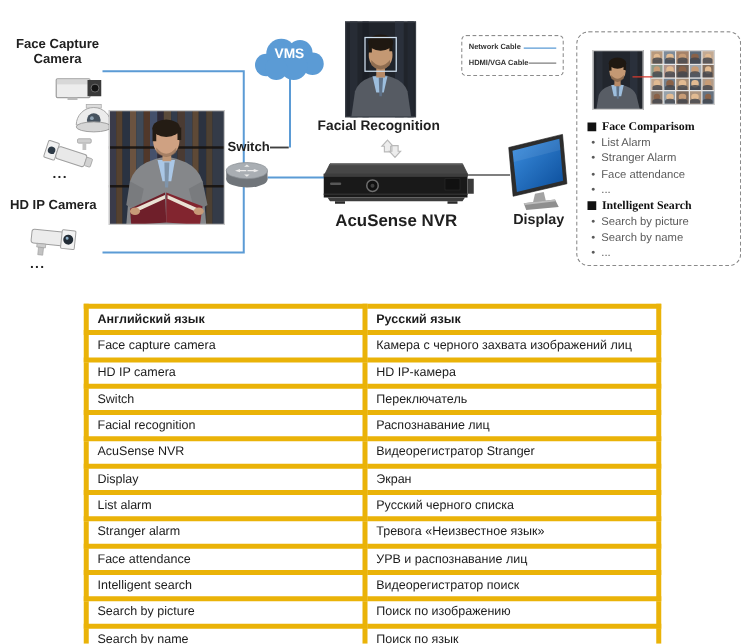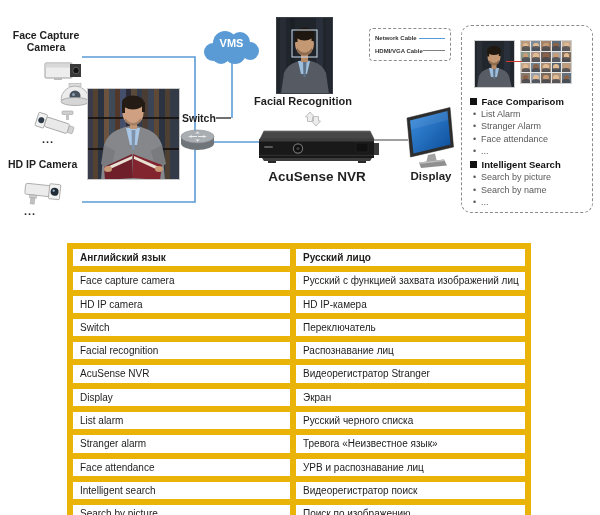--- a/index.html
+++ b/index.html
@@ -32,28 +32,28 @@
            grid-template-rows:repeat(4,1fr);gap:1px;background:#e6e6e6;border:1px solid #cfcfcf;box-sizing:border-box;}
   .fc-cell{position:relative;overflow:hidden;}
   .fc-cell::before{content:"";position:absolute;left:50%;top:16%;width:5.5px;height:5.5px;margin-left:-2.75px;border-radius:50%;background:#e2bb92;}
   .fc-cell:nth-child(3n)::before{background:#c79c76;}
   .fc-cell:nth-child(4n)::before{background:#8a6248;}
   .fc-cell::after{content:"";position:absolute;left:50%;bottom:0;width:8px;height:4.5px;margin-left:-4px;border-radius:45% 45% 0 0;background:#41454c;opacity:.8;}
   #red-line{left:506px;top:61px;width:16px;height:0;border-top:1.4px solid #d63a2e;}
   #feature-list{left:470px;top:94px;width:119px;}
   .ftitle{display:flex;align-items:center;height:13px;margin-top:1px;}
   .fsquare{width:6.5px;height:6.5px;background:#111;margin-right:5px;flex:none;}
-  .ftitle span{font-size:9.5px;font-weight:bold;color:#111;white-space:nowrap;}
+  .ftitle span{font-size:9.5px;font-weight:bold;color:#111;white-space:nowrap;font-family:Liberation Serif, serif;}
   .fitem{display:flex;align-items:center;height:12.3px;padding-left:3px;}
   .fbullet{color:#595959;font-size:9px;width:8px;flex:none;}
   .fitem span{font-size:9px;color:#595959;white-space:nowrap;}
   
   #ttable{left:67px;top:243px;}
   table{border-collapse:collapse;table-layout:fixed;width:458px;}
-  td,th{border:6px solid #eab308;font-size:10px;padding:0 4px 0 7px;height:17.3px;line-height:17.3px;
+  td,th{border:4px solid #eab308;font-size:10px;padding:0 4px 0 7px;height:17.3px;line-height:17.3px;
         text-align:left;white-space:nowrap;overflow:hidden;color:#1c1c1c;font-weight:normal;}
   th{font-weight:bold;}
   svg{display:block;}
 </style>
 </head>
 <body>
 
 <div id="canvas">
 
   <svg class="abs" style="left:0;top:0" width="600" height="515">
@@ -327,25 +327,25 @@
 
   <div class="abs" id="ttable">
     <table>
       <colgroup>
           <col style="width:223px">
           <col style="width:235px">
         </colgroup>
       <tbody>
           <tr>
         <th>Английский язык</th>
-        <th>Русский лицо</th>
+        <th>Русский язык</th>
       </tr>
       <tr>
             <td>Face capture camera</td>
-            <td>Русский с функцией захвата изображений лиц</td>
+            <td>Камера с черного захвата изображений лиц</td>
           </tr>
       <tr>
             <td>HD IP camera</td>
             <td>HD IP-камера</td>
           </tr>
       <tr>
             <td>Switch</td>
             <td>Переключатель</td>
           </tr>
       <tr>

